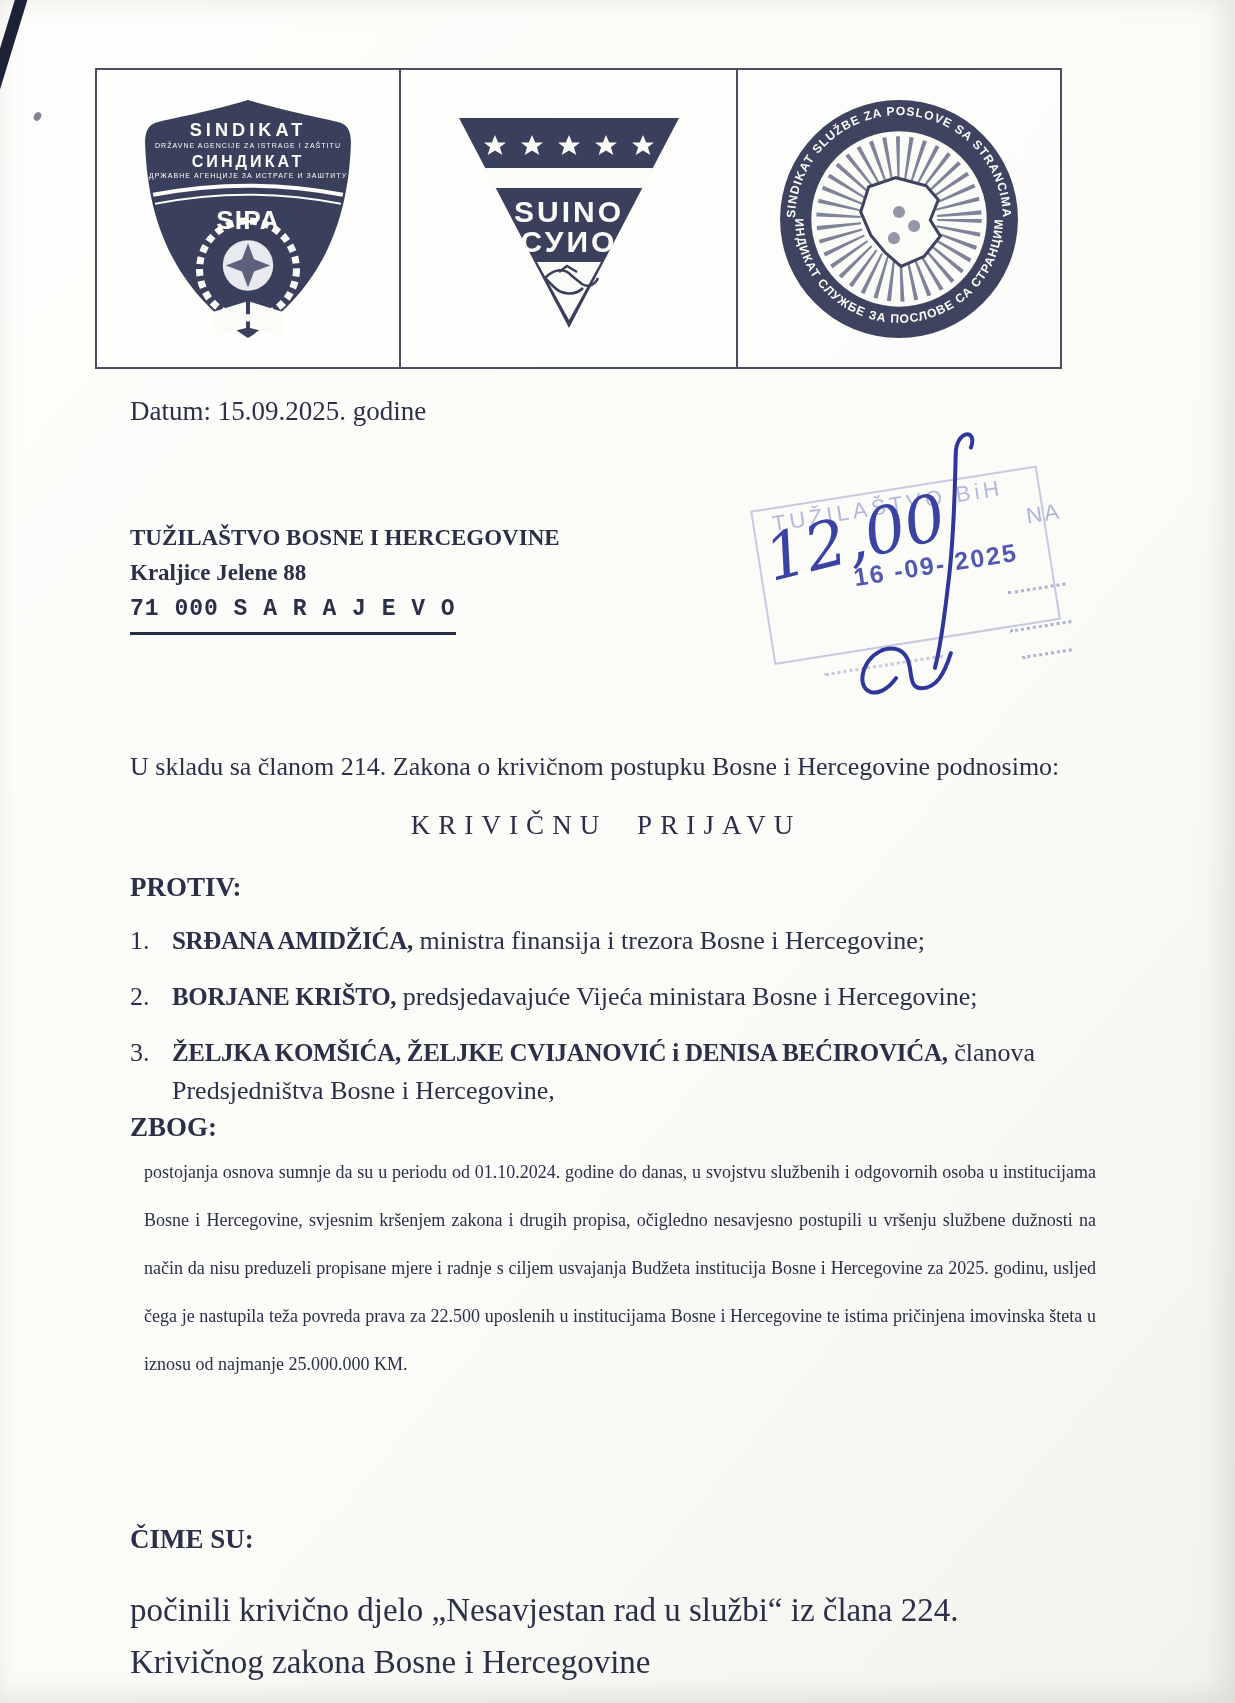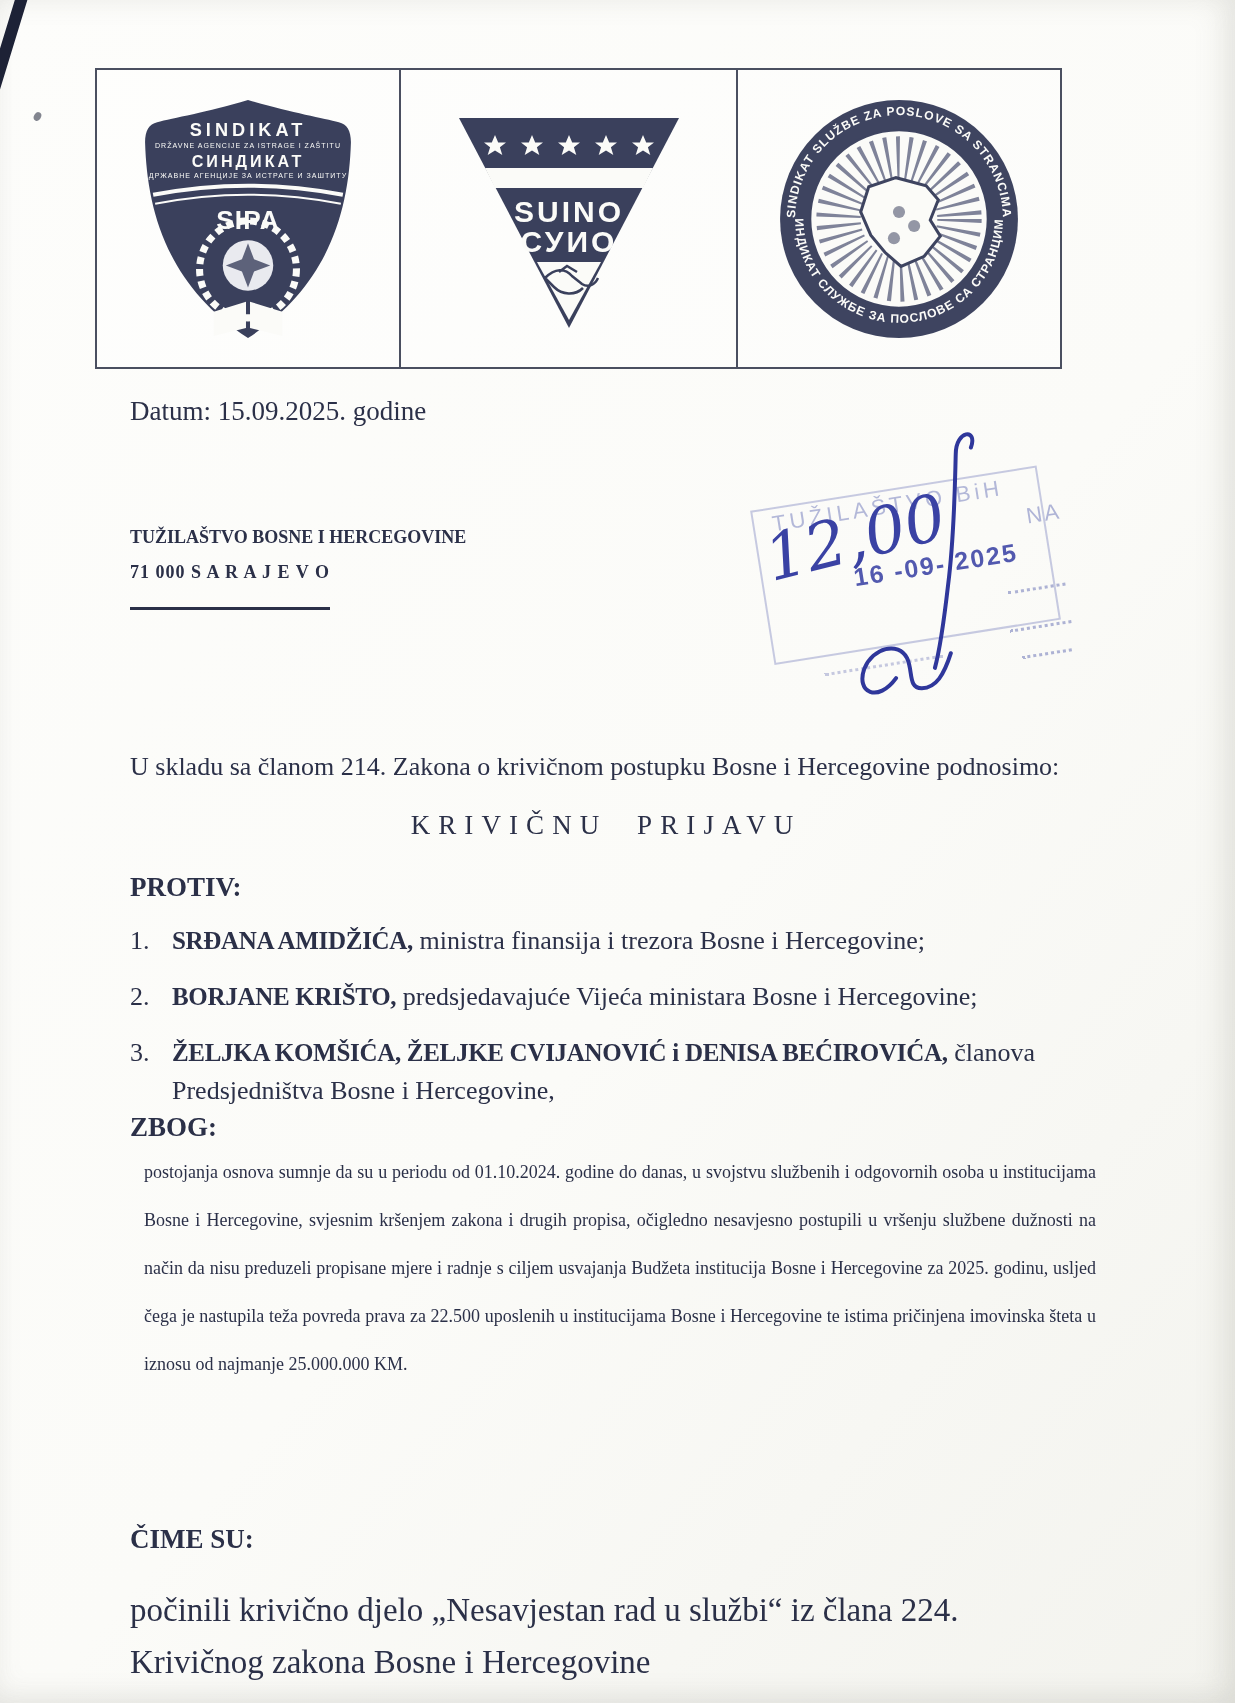--- a/index.html
+++ b/index.html
@@ -17,22 +17,22 @@
   .logo-box{left:95px;top:68px;width:963px;height:297px;border:2px solid #4a4f60;display:flex;background:rgba(255,255,255,.35);}
   .logo-cell{height:100%;display:flex;align-items:center;justify-content:center;box-sizing:border-box;}
   .cell-1{width:31.6%;border-right:2px solid #4a4f60;text-decoration:underline;}
   .cell-2{width:35.0%;border-right:2px solid #4a4f60;}
   .cell-3{width:33.4%;}
   .navy{fill:#3a405c;}
   .paper{fill:#fbfbf8;}
   
   .datum{left:130px;top:396px;font-size:27px;}
   
-  .recipient{left:130px;top:520px;font-size:18px;font-weight:bold;line-height:35px;}
-  .recipient .city{display:inline-block;border-bottom:3px solid #2b3048;padding-bottom:17px;letter-spacing:1px;}
+  .recipient{left:130px;top:520px;font-size:23px;font-weight:bold;line-height:35px;}
+  .recipient .city{display:inline-block;border-bottom:3px solid #2b3048;padding-bottom:5px;letter-spacing:1px;font-family:Liberation Mono, monospace;}
   
   .stamp{left:756px;top:446px;width:316px;height:256px;transform:rotate(-9deg);}
   .stamp-box{left:6px;top:40px;width:286px;height:152px;border:2px solid rgba(96,106,178,.34);}
   .stamp-office{left:26px;top:44px;font-family:"Liberation Sans",sans-serif;font-size:22px;letter-spacing:4px;color:rgba(100,110,182,.48);white-space:nowrap;}
   .stamp-na{left:278px;top:76px;font-family:"Liberation Sans",sans-serif;font-size:22px;letter-spacing:2px;color:rgba(100,110,182,.5);}
   .stamp-amount{left:14px;top:46px;font-family:"DejaVu Serif",serif;font-style:italic;font-size:64px;color:#3a42a4;transform:rotate(-5deg);}
   .stamp-date{left:98px;top:108px;font-family:"Liberation Sans",sans-serif;font-weight:bold;font-size:25px;letter-spacing:2px;color:rgba(58,66,164,.88);white-space:nowrap;}
   .dotrow{border-bottom:3px dotted rgba(96,106,178,.5);height:2px;}
   .dr1{left:248px;top:158px;width:58px;}
   .dr2{left:244px;top:196px;width:62px;}
@@ -136,20 +136,21 @@
     <div class="abs dotrow dr2"></div>
     <div class="abs dotrow dr3"></div>
     <div class="abs dotrow dr4"></div>
     <svg class="abs sig" viewBox="0 0 180 266">
       <path d="M150 20 C160 2 138 0 134 24 C128 56 120 104 106 152 C96 188 88 214 80 232 M40 236 C18 258 -2 244 10 222 C22 202 48 200 54 218 C58 232 50 248 64 250 C78 252 88 240 98 220" stroke="#2f379b" stroke-width="4" fill="none" stroke-linecap="round"></path>
     </svg>
   </div>
 
   <div class="abs recipient">
     <div>TUŽILAŠTVO BOSNE I HERCEGOVINE</div>
+    <div>Kraljice Jelene 88</div>
     <div><span class="city">71 000 S A R A J E V O</span></div>
   </div>
 
   <div class="abs intro">U skladu sa članom 214. Zakona o krivičnom postupku Bosne i Hercegovine podnosimo:</div>
 
   <div class="abs title">KRIVIČNU PRIJAVU</div>
 
   <div class="abs protiv-label">PROTIV:</div>
 
   <div class="abs item it1">

